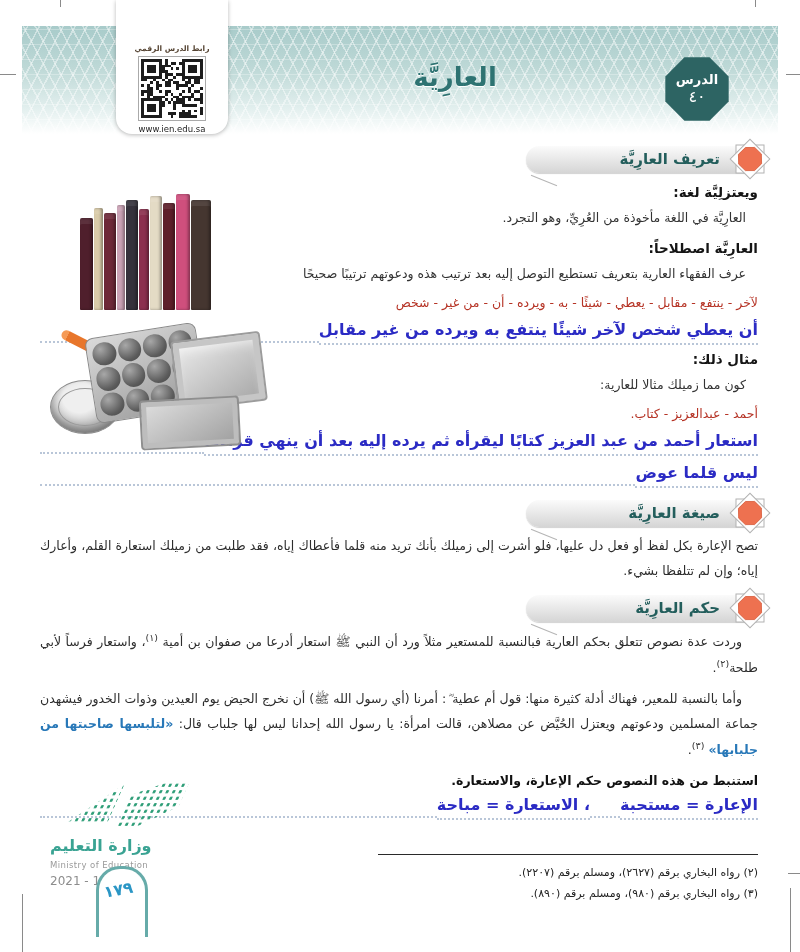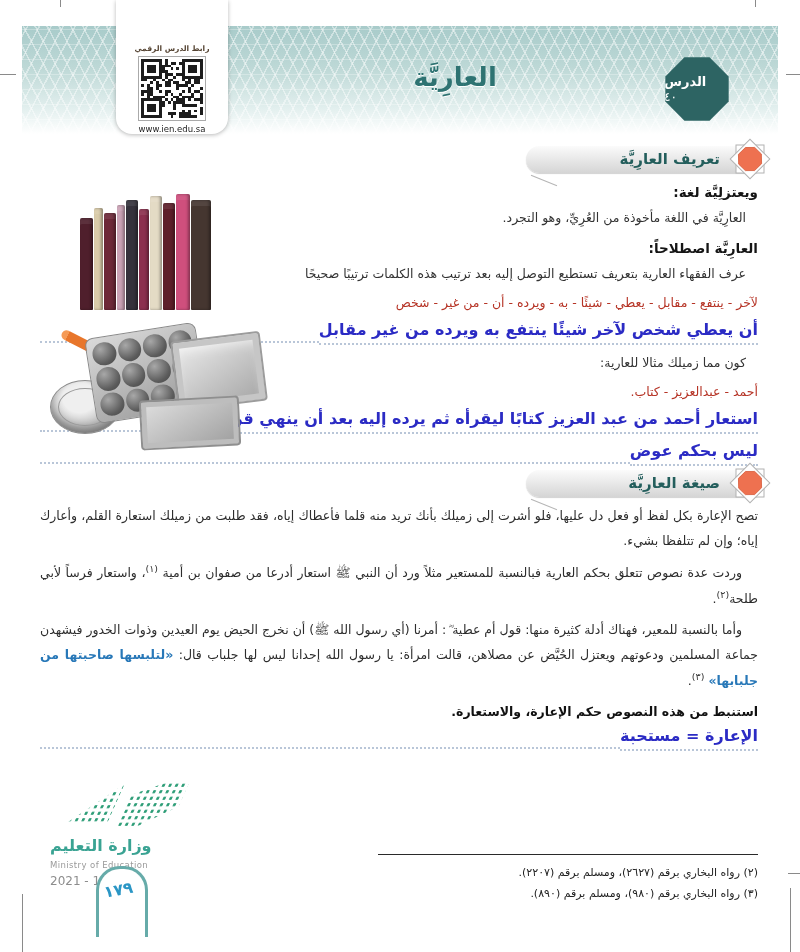--- a/index.html
+++ b/index.html
@@ -22,29 +22,29 @@
   .qrbox{width:68px;height:68px;margin-top:3px;background:#fff;border:1px solid #aaa;
     display:grid;grid-template-columns:repeat(21,1fr);grid-template-rows:repeat(21,1fr);padding:2px;box-sizing:border-box}
   .qrbox i{display:block}
   .qrbox i.d{background:#1d1d1d}
   .qrurl{font-size:8.5px;color:#222;margin-top:3px}
   
   .title{position:absolute;left:370px;top:62px;width:170px;text-align:center;
     font-size:26px;font-weight:bold;color:var(--teal,#2e7372);z-index:3;text-shadow:0 1px 0 #fff}
   .badge{position:absolute;right:70px;top:56px;width:66px;height:66px;background:var(--badge_teal,#2d6463);
     clip-path:polygon(31% 2%,69% 2%,98% 31%,98% 69%,69% 98%,31% 98%,2% 69%,2% 31%);
-    color:#fff;display:flex;flex-direction:column;justify-content:center;z-index:4}
+    color:#fff;display:flex;flex-direction:column;align-items:center;justify-content:center;z-index:4}
   .badge .l1{font-size:13px;font-weight:bold;line-height:1.2}
-  .badge .l2{font-size:12px;font-weight:normal}
+  .badge .l2{font-size:16px;font-weight:normal}
   
   .content{position:absolute;left:40px;right:42px;top:146px;direction:rtl;font-size:12.5px}
   .sec{position:relative;width:232px;height:27px;margin:0 0 4px;z-index:2;
     background:linear-gradient(180deg,#fbfbfb,#d5d5d5);
     border-radius:14px 4px 4px 14px;box-shadow:0 1px 1px rgba(0,0,0,.18)}
-  .sec.mt{margin-top:4px}
+  .sec.mt{margin-top:12px}
   .sec .t{position:absolute;right:38px;top:4px;font-size:15px;font-weight:bold;color:var(--dark_teal,#235e5c)}
   .sec::after{content:"";position:absolute;left:4px;bottom:-8px;width:28px;height:1px;background:#b5b5b5;transform:rotate(22deg)}
   .flower{position:absolute;right:-16px;top:-11px;width:48px;height:48px}
   .h3{font-weight:bold;font-size:13.5px;color:#151515;margin:11px 0 0}
   .p{margin:7px 12px 0;line-height:1.75;color:#333}
   .red{color:var(--red,#b63426);margin:7px 0 0;line-height:1.7}
   .red.b{font-weight:normal}
   .blueRow{display:flex;align-items:flex-end;margin:5px 0 3px}
   .blue{color:var(--pen_blue,#2b2bc4);font-weight:bold;font-size:16px;line-height:1.5;
     border-bottom:2px dotted #b9c6d8;padding-bottom:1px;white-space:nowrap}
@@ -600,66 +600,76 @@
       <rect x="10" y="10" width="28" height="28" fill="#fff" stroke="#b2b2b2" transform="rotate(45 24 24)"></rect>
       <polygon points="24,8 35,12.5 40,24 35,35.5 24,40 13,35.5 8,24 13,12.5" fill="var(--orange,#ee7150)" stroke="#d9603f" transform="rotate(22 24 24) scale(0.78) translate(6.8 6.8)"></polygon>
     </svg>
     <span class="t">تعريف العارِيَّة</span>
   </div>
 
   <div class="h3">ويعتزلِيَّة لغة:</div>
   <div class="p">العارِيَّة في اللغة مأخوذة من العُرِيِّ، وهو التجرد.</div>
 
   <div class="h3">العارِيَّة اصطلاحاً:</div>
-  <div class="p">عرف الفقهاء العارية بتعريف تستطيع التوصل إليه بعد ترتيب هذه الكلمات ترتيبًا صحيحًا</div>
+  <div class="p">عرف الفقهاء العارية بتعريف تستطيع التوصل إليه بعد ترتيب هذه ودعوتهم ترتيبًا صحيحًا</div>
   <div class="red">لآخر - ينتفع - مقابل - يعطي - شيئًا - به - ويرده - أن - من غير - شخص</div>
 
   <div class="blueRow">
     <span class="blue">أن يعطي شخص لآخر شيئًا ينتفع به ويرده من غير مقابل</span>
     <div class="dots"></div>
   </div>
 
+  <div class="h3" style="margin-top:6px">مثال ذلك:</div>
   <div class="p">كون مما زميلك مثالا للعارية:</div>
   <div class="red b">أحمد - عبدالعزيز - كتاب.</div>
 
   <div class="blueRow">
     <span class="blue">استعار أحمد من عبد العزيز كتابًا ليقرأه ثم يرده إليه بعد أن ينهي قراءته</span>
     <div class="dots"></div>
   </div>
 
 
   <div class="blueRow">
-    <span class="blue">ليس بحكم عوض</span>
+    <span class="blue">ليس قلما عوض</span>
     <div class="dots"></div>
   </div>
 
   <div class="sec mt">
     <svg class="flower" viewBox="0 0 48 48">
       <rect x="10" y="10" width="28" height="28" fill="#fff" stroke="#b2b2b2"></rect>
       <rect x="10" y="10" width="28" height="28" fill="#fff" stroke="#b2b2b2" transform="rotate(45 24 24)"></rect>
       <polygon points="24,8 35,12.5 40,24 35,35.5 24,40 13,35.5 8,24 13,12.5" fill="var(--orange,#ee7150)" stroke="#d9603f" transform="rotate(22 24 24) scale(0.78) translate(6.8 6.8)"></polygon>
     </svg>
     <span class="t">صيغة العارِيَّة</span>
   </div>
   <div class="just">تصح الإعارة بكل لفظ أو فعل دل عليها، فلو أشرت إلى زميلك بأنك تريد منه قلما فأعطاك إياه، فقد طلبت من زميلك استعارة القلم، وأعارك إياه؛ وإن لم تتلفظا بشيء.</div>
 
+  <div class="sec mt">
+    <svg class="flower" viewBox="0 0 48 48">
+      <rect x="10" y="10" width="28" height="28" fill="#fff" stroke="#b2b2b2"></rect>
+      <rect x="10" y="10" width="28" height="28" fill="#fff" stroke="#b2b2b2" transform="rotate(45 24 24)"></rect>
+      <polygon points="24,8 35,12.5 40,24 35,35.5 24,40 13,35.5 8,24 13,12.5" fill="var(--orange,#ee7150)" stroke="#d9603f" transform="rotate(22 24 24) scale(0.78) translate(6.8 6.8)"></polygon>
+    </svg>
+    <span class="t">حكم العارِيَّة</span>
+  </div>
 
   <p class="just" style="text-indent:16px">
     <span>وردت عدة نصوص تتعلق بحكم العارية فبالنسبة للمستعير مثلاً ورد أن النبي ﷺ استعار أدرعا من صفوان بن أمية </span><sup class="fnm">(١)</sup><span>، واستعار فرساً لأبي طلحة</span><sup class="fnm">(٢)</sup><span>.</span>
   </p>
 
   <p class="just" style="text-indent:16px">
     <span>وأما بالنسبة للمعير، فهناك أدلة كثيرة منها: قول أم عطية ؓ : أمرنا (أي رسول الله ﷺ) أن نخرج الحيض يوم العيدين وذوات الخدور فيشهدن جماعة المسلمين ودعوتهم ويعتزل الحُيَّض عن مصلاهن، قالت امرأة: يا رسول الله إحدانا ليس لها جلباب قال: </span><span class="quote">«لتلبسها صاحبتها من جلبابها»</span> <sup class="fnm">(٣)</sup><span>.</span>
   </p>
 
   <div class="task">استنبط من هذه النصوص حكم الإعارة، والاستعارة.</div>
 
   <div class="blueRow">
     <span class="blue">الإعارة = مستحبة</span>
     <div class="dots short"></div>
+    <span class="blue">، الاستعارة = مباحة</span>
     <div class="dots"></div>
   </div>
 </div>
 
 <div class="fns">
   <div>(٢) رواه البخاري برقم (٢٦٢٧)، ومسلم برقم (٢٢٠٧).</div>
   <div>(٣) رواه البخاري برقم (٩٨٠)، ومسلم برقم (٨٩٠).</div>
 </div>
 
 <div class="min">

